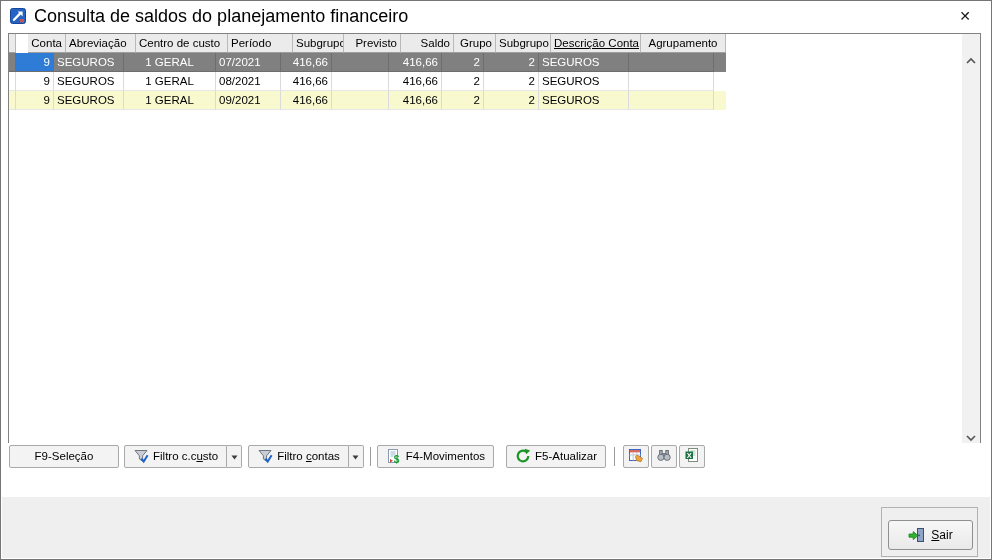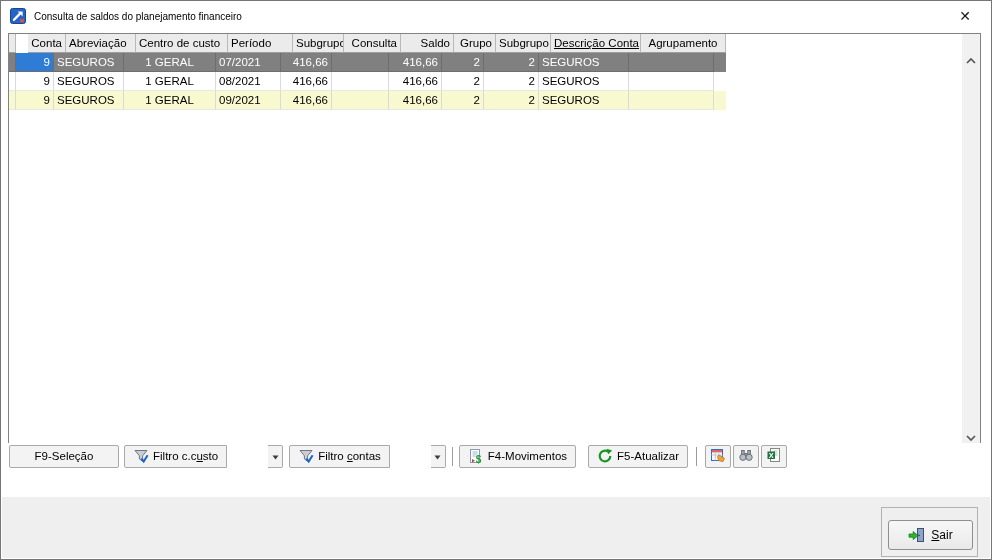--- a/index.html
+++ b/index.html
@@ -6,21 +6,21 @@
   *{box-sizing:border-box;}
   .window{
     position:relative;width:992px;height:560px;background:#fff;
     border:1px solid var(--window_border,#757575);
     font-family:"Liberation Sans","DejaVu Sans",sans-serif;
     font-size:12px;color:#000;overflow:hidden;
   }
   
   .titlebar{position:absolute;left:0;top:0;right:0;height:30px;background:#fff;display:flex;align-items:center;}
   .title-icon{width:16px;height:16px;margin-left:9px;display:inline-flex;}
-  .title-text{margin-left:8px;font-size:10px;color:#000;white-space:nowrap;}
+  .title-text{margin-left:8px;font-size:18px;color:#000;white-space:nowrap;}
   .close-btn{position:absolute;right:13px;top:4px;width:26px;height:22px;display:flex;align-items:center;justify-content:center;
     font-size:14px;color:#1a1a1a;cursor:pointer;}
   
   .grid-panel{position:absolute;left:7px;top:32px;width:973px;height:434px;background:#fff;
     border:1px solid var(--grid_border,#828282);overflow:hidden;}
   .grid{position:absolute;left:0;top:0;}
   .grid-header{display:flex;height:19px;}
   .hcell{height:19px;background:var(--header_bg,#ebebeb);border-right:1px solid #b9b9b9;border-bottom:1px solid #9e9e9e;
     padding:0 3px;font-size:11.5px;line-height:18px;white-space:nowrap;overflow:hidden;}
   .grow{display:flex;height:19px;background:#fff;}
@@ -37,21 +37,21 @@
   .hscroll{position:absolute;left:0;right:18px;bottom:0;height:15px;background:var(--scrollbar_bg,#f1f1f1);}
   .hscroll .left{position:absolute;left:8px;top:4px;}
   .hscroll .right{position:absolute;right:8px;top:4px;}
   .scroll-corner{position:absolute;right:0;bottom:0;width:18px;height:15px;background:var(--scrollbar_bg,#f1f1f1);}
   
   .toolbar{position:absolute;left:7px;top:442px;right:7px;height:26px;display:flex;align-items:center;background:#fff;}
   .tbtn{display:inline-flex;align-items:center;justify-content:center;height:23px;
     background:var(--button_bg,#f3f3f3);border:1px solid var(--button_border,#a9a9a9);border-radius:2px;
     font-family:inherit;font-size:11.5px;color:#000;padding:0 8px;cursor:pointer;white-space:nowrap;}
   .tbtn .icon{display:inline-flex;margin-right:4px;}
-  .btn-group{display:inline-flex;gap:41px;}
+  .btn-group{display:inline-flex;}
   .btn-group .tbtn{border-radius:2px 0 0 2px;}
   .btn-group .dd{width:15px;padding:0;border-left:none;border-radius:0 2px 2px 0;}
   .tsep{width:1px;height:19px;background:#9c9c9c;margin:0 6px;}
   .tbtn.small{width:26px;padding:0;}
   
   .footer{position:absolute;left:1px;right:1px;bottom:1px;top:496px;background:var(--footer_bg,#efefef);}
   .exit-panel{position:absolute;right:12px;top:10px;width:97px;height:50px;background:var(--footer_bg,#efefef);
     border:1px solid #b2b2b2;}
   .sair-btn{position:absolute;left:6px;top:12px;width:85px;height:30px;display:flex;align-items:center;justify-content:center;
     background:linear-gradient(#f7f7f7,#e9e9e9);border:1px solid #8f8f8f;border-radius:3px;
@@ -79,21 +79,21 @@
 
   <div class="grid-panel">
     <div class="grid">
       <div class="grid-header" id="grid-header">
           <div class="hcell" style="width: 7px; text-align: left;"></div>
           <div class="hcell" style="width: 38px; text-align: right; margin-left: 12px;">Conta</div>
           <div class="hcell" style="width: 70px; text-align: left;">Abreviação</div>
           <div class="hcell" style="width: 92px; text-align: left;">Centro de custo</div>
           <div class="hcell" style="width: 65px; text-align: left;">Período</div>
           <div class="hcell" style="width: 51px; text-align: right;">Subgrupo</div>
-          <div class="hcell" style="width: 57px; text-align: right;">Consulta</div>
+          <div class="hcell" style="width: 57px; text-align: right;">Previsto</div>
           <div class="hcell" style="width: 53px; text-align: right;">Saldo</div>
           <div class="hcell" style="width: 42px; text-align: right;">Grupo</div>
           <div class="hcell" style="width: 55px; text-align: right;">Subgrupo</div>
           <div class="hcell" style="width: 90px; text-align: left; text-decoration: underline;">Descrição Conta</div>
           <div class="hcell" style="width: 85px; text-align: center;">Agrupamento</div>
         </div>
       <div id="grid-rows">
           <div class="grow selected">
             <div class="cell" style="width: 7px; text-align: left;"></div>
             <div class="cell focused" style="width: 38px; text-align: right;">9</div>

